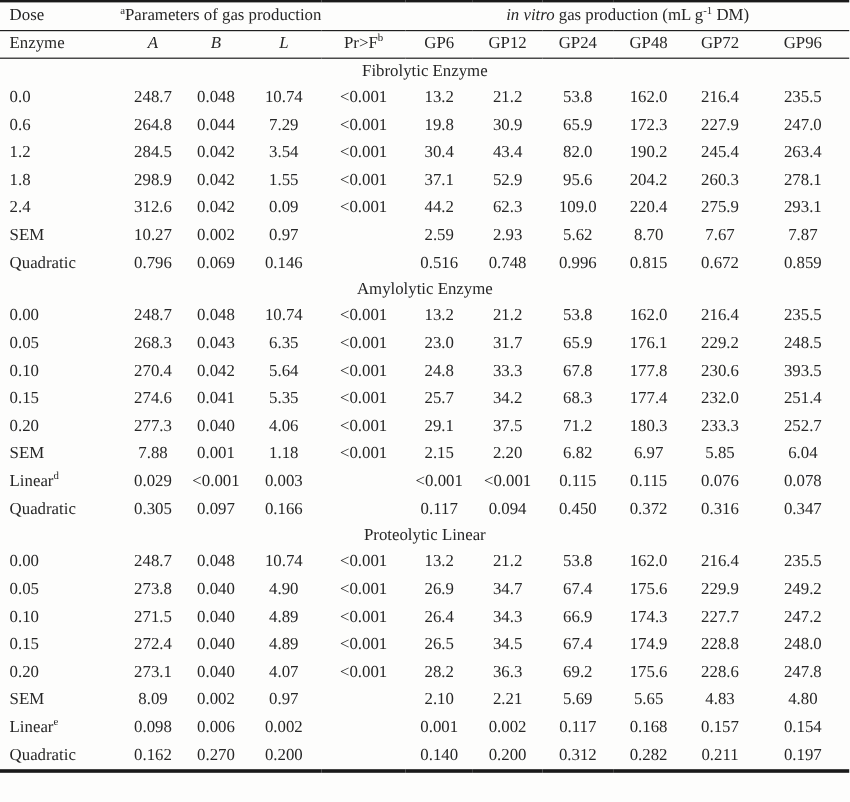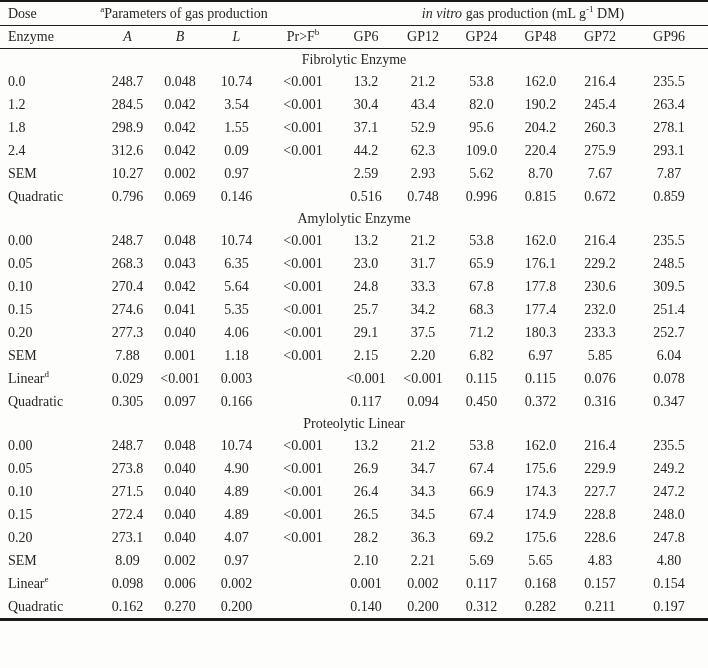--- a/index.html
+++ b/index.html
@@ -102,20 +102,33 @@
           <td>10.74</td>
           <td>&lt;0.001</td>
           <td>13.2</td>
           <td>21.2</td>
           <td>53.8</td>
           <td>162.0</td>
           <td>216.4</td>
           <td>235.5</td>
         </tr>
         <tr>
+          <td class="label">0.6</td>
+          <td>264.8</td>
+          <td>0.044</td>
+          <td>7.29</td>
+          <td>&lt;0.001</td>
+          <td>19.8</td>
+          <td>30.9</td>
+          <td>65.9</td>
+          <td>172.3</td>
+          <td>227.9</td>
+          <td>247.0</td>
+        </tr>
+        <tr>
           <td class="label">1.2</td>
           <td>284.5</td>
           <td>0.042</td>
           <td>3.54</td>
           <td>&lt;0.001</td>
           <td>30.4</td>
           <td>43.4</td>
           <td>82.0</td>
           <td>190.2</td>
           <td>245.4</td>
@@ -206,21 +219,21 @@
           <td class="label">0.10</td>
           <td>270.4</td>
           <td>0.042</td>
           <td>5.64</td>
           <td>&lt;0.001</td>
           <td>24.8</td>
           <td>33.3</td>
           <td>67.8</td>
           <td>177.8</td>
           <td>230.6</td>
-          <td>309.5</td>
+          <td>393.5</td>
         </tr>
         <tr>
           <td class="label">0.15</td>
           <td>274.6</td>
           <td>0.041</td>
           <td>5.35</td>
           <td>&lt;0.001</td>
           <td>25.7</td>
           <td>34.2</td>
           <td>68.3</td>

